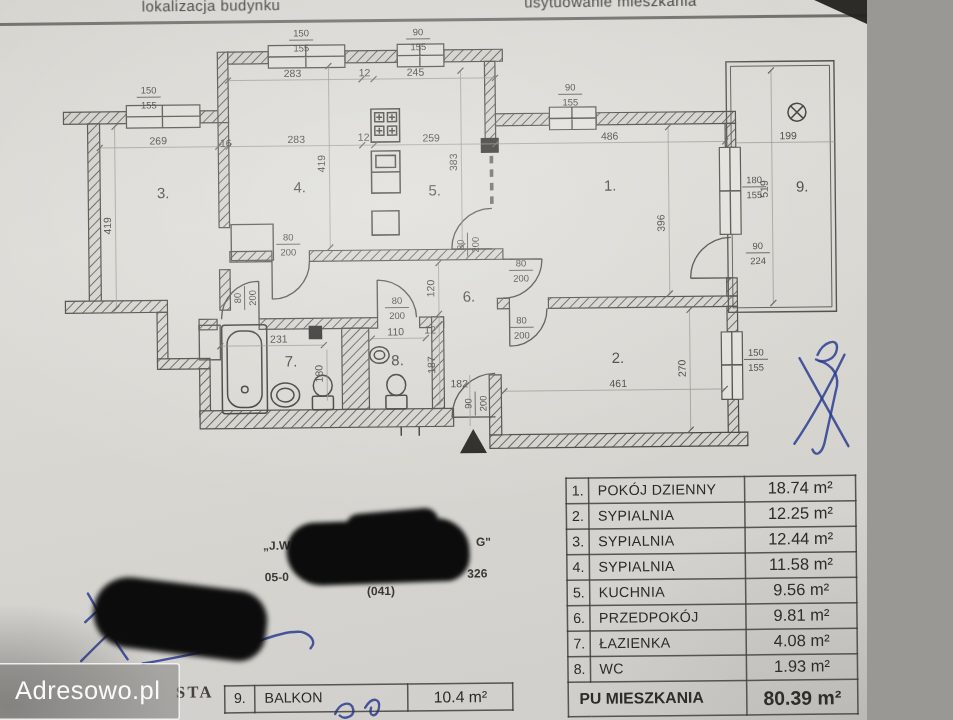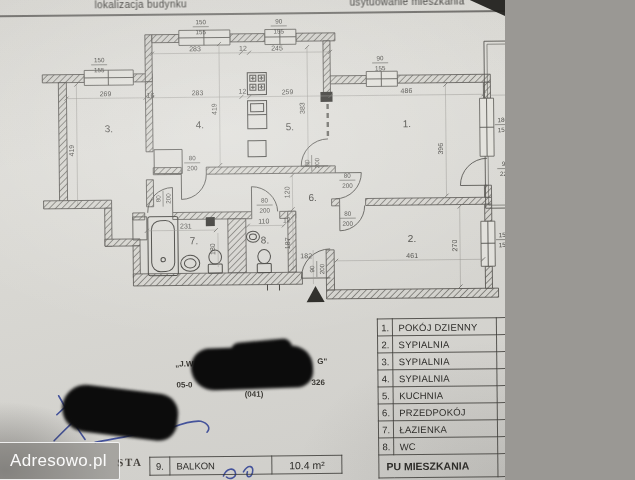--- a/index.html
+++ b/index.html
@@ -1,16 +1,16 @@
 <!DOCTYPE html>
 <html><head>
 <meta charset="utf-8">
 <style>
   html,body{margin:0;padding:0;background:#9a9894;}
-  .photo{position:relative;width:505px;height:480px;overflow:hidden;
+  .photo{position:relative;width:578px;height:480px;overflow:hidden;
          background:linear-gradient(168deg,#e0dfda 0%,#d9d8d3 45%,#cfceca 100%);
          font-family:"Liberation Sans",sans-serif;}
   .content{position:absolute;inset:0;transform:rotate(-0.6deg);transform-origin:320px 240px;z-index:1;}
   .hdr{position:absolute;top:-3px;font-size:10px;color:#3c3b38;filter:blur(.3px);letter-spacing:.3px;}
   .hdr-left{left:97px;} .hdr-right{left:352px;}
   .hdr-rule{position:absolute;left:0;top:12px;width:598px;height:1.6px;background:rgba(70,69,66,.72);}
   svg.plan{position:absolute;left:0;top:0;}
   .w{fill:url(#h);stroke:#413f3b;stroke-width:.8;}
   .thin{fill:none;stroke:#45443f;stroke-width:.9;}
   .win{fill:#e2e1dc;stroke:#45443f;stroke-width:.8;}

